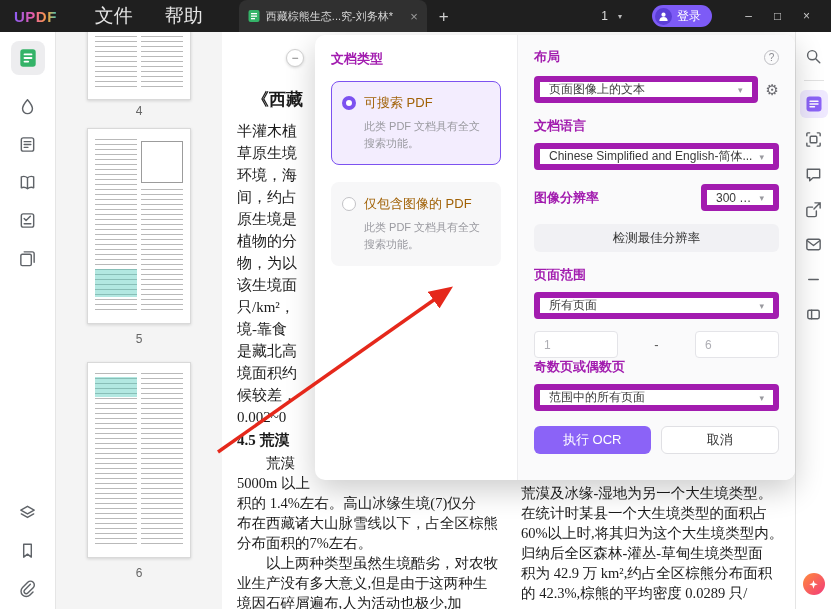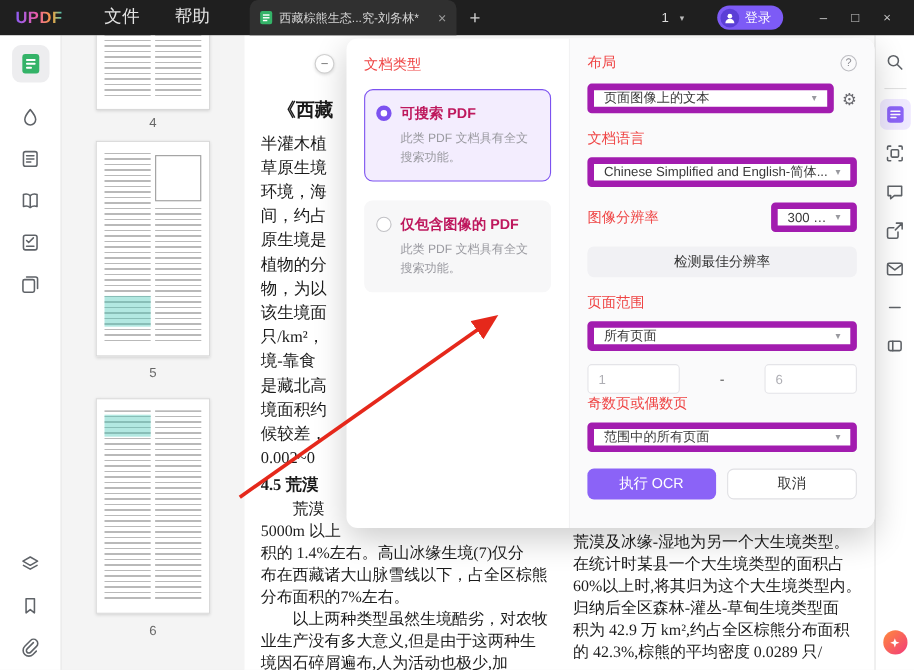--- a/index.html
+++ b/index.html
@@ -3,21 +3,21 @@
 <meta charset="utf-8">
 <style>
   *{margin:0;padding:0;box-sizing:border-box}
   html,body{width:831px;height:609px;overflow:hidden}
   body{position:relative;background:#E9E9E9;font-family:"Liberation Sans","DejaVu Sans",sans-serif;-webkit-font-smoothing:antialiased}
   .app{position:absolute;inset:0}
 
   
   .topbar{position:absolute;left:0;top:0;right:0;height:32px;background:#1F1F1F;display:flex;align-items:center;padding:0 10px;z-index:50}
   .logo{font-weight:bold;font-size:15px;letter-spacing:.5px;background:linear-gradient(90deg,#8A5CF6 0%,#E95CA8 45%,#F7A23B 78%,#3FC9C1 100%);-webkit-background-clip:text;background-clip:text;color:transparent;margin:0 22px 0 4px}
-  .menu{color:#E4E4E4;font-size:16px;padding:0 16px;line-height:32px;cursor:default}
+  .menu{color:#E4E4E4;font-size:19px;padding:0 16px;line-height:32px;cursor:default}
   .tab{width:188px;height:32px;background:#303030;display:flex;align-items:center;gap:6px;padding:0 9px;margin-left:20px;border-radius:8px 8px 0 0}
   .tab-title{flex:1;color:#D6D6D6;font-size:11px;white-space:nowrap;overflow:hidden;text-overflow:ellipsis}
   .tab-close{color:#9B9B9B;font-size:13px;line-height:1}
   .plus{color:#CFCFCF;font-size:17px;margin-left:12px;line-height:1}
   .tb-spacer{flex:1}
   .pagebox{display:flex;align-items:center;gap:4px;color:#DDD;font-size:12px;margin-right:30px}
   .pagebox .caret{font-size:8px;color:#BBB}
   .login{height:22px;background:#7D5BF6;border-radius:12px;display:flex;align-items:center;gap:5px;padding:0 11px 0 3px;color:#fff;font-size:12px;margin-right:22px}
   .avatar{width:17px;height:17px;border-radius:50%;background:#5B3ED6;display:flex;align-items:center;justify-content:center}
   .winbtn{color:#C9C9C9;font-size:12px;width:29px;text-align:center;line-height:32px}
@@ -44,28 +44,28 @@
   .dtitle{position:absolute;left:30px;top:56px;font-size:17px;font-weight:bold}
   .c1u{position:absolute;left:15px;top:88px;width:292px;font-size:15px;line-height:22px;white-space:pre-line}
   .c1h{position:absolute;left:15px;top:399px;font-size:15px;font-weight:bold}
   .c1p{position:absolute;left:15px;top:421px;width:288px;font-size:14.5px;line-height:20px;white-space:pre-line}
   .c2{position:absolute;left:299px;top:431px;width:276px;font-size:14.5px;line-height:20px;white-space:pre-line}
 
   
   .dialog{position:absolute;left:315px;top:35px;width:480px;height:445px;background:#fff;border-radius:10px;box-shadow:0 10px 30px rgba(0,0,0,.20);display:flex;z-index:40}
   .dlgL{width:202px;padding:15px 16px 0 16px}
   .dlgR{flex:1;background:#FAFAFB;border-left:1px solid #ECECEE;border-radius:0 10px 10px 0;padding:13px 16px 0 16px;display:flex;flex-direction:column}
-  .blab{font-size:13px;font-weight:normal;color:#ef4444}
+  .blab{font-size:13px;font-weight:bold;color:#a21caf}
   .card{border-radius:8px;padding:12px 10px;display:flex;gap:8px;margin-top:13px;border:1px solid transparent}
   .card.sel-card{background:#F3EDFE;border-color:#7C52F0}
   .card.plain{background:#F7F7F8}
   .radio{width:14px;height:14px;border-radius:50%;flex:none;margin-top:2px}
   .radio.on{border:4.5px solid #7C52F0;background:#fff}
   .radio.off{border:1.5px solid #C2C2C6;background:#fff}
-  .card-title{font-size:13px;font-weight:bold;color:#be185d}
+  .card-title{font-size:13px;font-weight:normal;color:#a16207}
   .card-desc{font-size:11px;color:#9A9AA0;line-height:1.55;margin-top:6px}
   .rowsb{display:flex;align-items:center;justify-content:space-between}
   .help{width:15px;height:15px;border-radius:50%;border:1px solid #BDBDC2;color:#8a8a90;font-size:10px;display:flex;align-items:center;justify-content:center}
   .sel{height:27px;border:6px solid #a21caf;border-radius:4px;background:#fff;display:flex;align-items:center;justify-content:space-between;padding:0 9px;font-size:12px;color:#3a3a3a}
   .sel .val{white-space:nowrap;overflow:hidden;text-overflow:ellipsis}
   .caret{color:#99999f;font-size:9px;flex:none;margin-left:6px}
   .gear{color:#6a6a70;font-size:15px;margin-left:8px}
   .btn-detect{height:28px;background:#F1F1F4;border-radius:6px;font-size:12.5px;color:#333;display:flex;align-items:center;justify-content:center;margin-top:13px}
   .rng{display:flex;align-items:center;justify-content:space-between;margin-top:12px}
   .rin{width:84px;height:27px;border:1px solid #E4E4E8;border-radius:4px;background:#fff;color:#AEAEB4;font-size:12px;display:flex;align-items:center;padding:0 9px}

